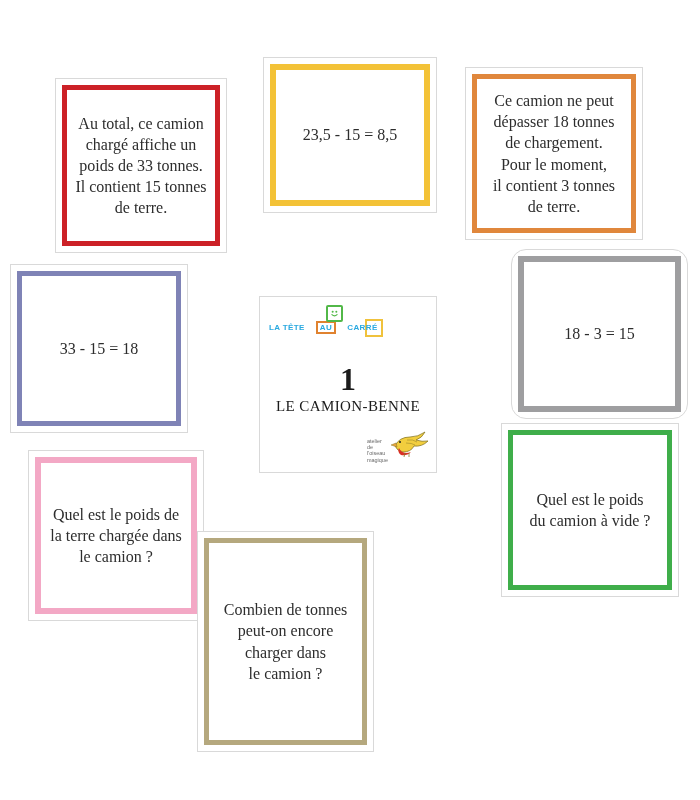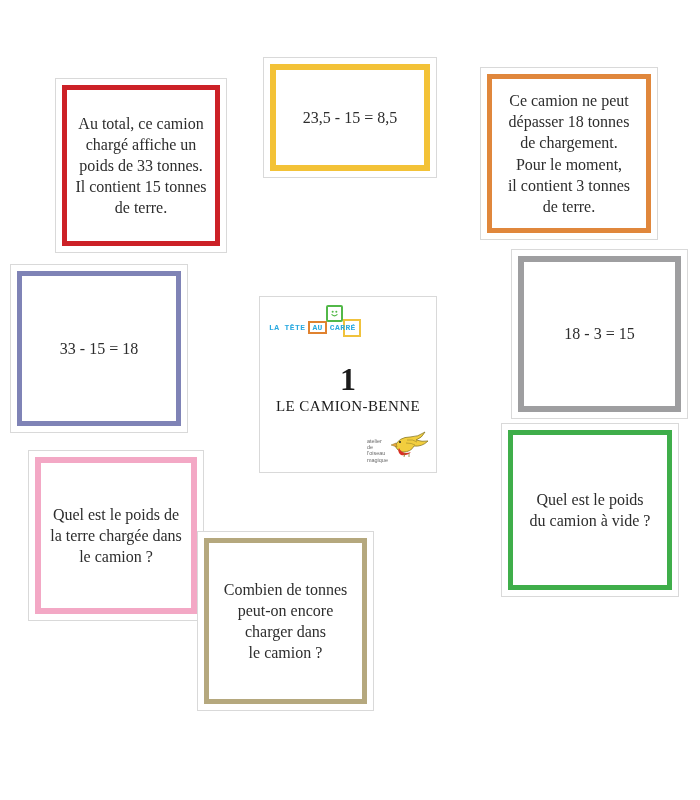--- a/index.html
+++ b/index.html
@@ -6,36 +6,36 @@
   .board{position:relative;width:700px;height:800px;background:#ffffff;overflow:hidden;
          font-family:"Liberation Serif",serif;}
   .card{position:absolute;background:#fff;border:1px solid #d9d9d9;box-sizing:border-box;}
   .frame{position:absolute;inset:6px;border:var(--bw,5px) solid var(--c,#cccccc);
          display:flex;align-items:center;justify-content:center;padding:4px;box-sizing:border-box;}
   .txt{font-family:"Liberation Serif",serif;font-size:16px;line-height:1.32;color:#2d2d2d;
        text-align:center;white-space:pre-line;}
 
   
   .c-red   {left:55px; top:78px; width:172px;height:175px;}
-  .c-yellow{left:263px;top:57px; width:174px;height:121px;--bw:6px;}
-  .c-orange{left:480px;top:67px; width:178px;height:173px;}
+  .c-yellow{left:263px;top:57px; width:174px;height:156px;--bw:6px;}
+  .c-orange{left:465px;top:67px; width:178px;height:173px;}
   .c-purple{left:10px; top:264px;width:178px;height:169px;}
-  .c-gray  {left:511px;top:249px;width:177px;height:170px;--bw:6px;}
+  .c-gray  {left:511px;top:249px;width:177px;height:170px;border-radius:15px;--bw:6px;}
   .c-pink  {left:28px; top:450px;width:176px;height:171px;--bw:6px;z-index:1;}
-  .c-tan   {left:197px;top:531px;width:177px;height:180px;z-index:2;padding-left:8px;}
+  .c-tan   {left:197px;top:531px;width:177px;height:221px;z-index:2;padding-left:8px;}
   .c-green {left:501px;top:423px;width:178px;height:174px;z-index:1;}
   .c-blue  {left:381px;top:544px;width:178px;height:174px;--bw:6px;z-index:3;}
   .c-title {left:259px;top:296px;width:178px;height:177px;}
 
   
   .logo{position:absolute;top:24px;left:9px;display:flex;align-items:center;
         font-family:"Liberation Sans",sans-serif;font-weight:bold;font-size:8px;
         letter-spacing:.4px;white-space:nowrap;}
   .logo .word{position:relative;z-index:1;}
-  .au-box{border:2px solid;padding:0 2px;margin:0 3px;position:relative;z-index:1;}
+  .au-box{border:2px solid;padding:0 2px;margin:0 11px;position:relative;z-index:1;}
   .carre-wrap{position:relative;}
   .yellow-box{position:absolute;right:-5px;top:-4px;width:14px;height:14px;border:2px solid;z-index:0;background:transparent;}
   .smiley-box{position:absolute;top:-16px;left:57px;width:13px;height:13px;border:2px solid;
               border-radius:2px;background:#fff;display:flex;align-items:center;justify-content:center;z-index:2;}
   .center-block{position:absolute;top:66px;left:0;right:0;text-align:center;color:#1b1b1b;}
   .big-number{font-size:32px;font-weight:bold;line-height:1;}
   .card-name{font-size:15px;font-weight:normal;letter-spacing:.4px;margin-top:3px;}
   .publisher{position:absolute;right:7px;bottom:9px;display:flex;align-items:flex-end;gap:1px;}
   .pub-text{font-family:"Liberation Sans",sans-serif;font-size:5.5px;line-height:1.15;color:#6a6a6a;
             white-space:pre-line;text-align:left;}
@@ -103,21 +103,21 @@
 
   <div class="card c-green" style="--c: #3FAE4A;">
     <div class="frame">
       <div class="txt">Quel est le poids
 du camion à vide ?</div>
     </div>
   </div>
 
 
   <div class="card c-title">
-    <div class="logo" style="color: rgb(41, 169, 224); font-family: Liberation Mono, monospace;">
+    <div class="logo" style="color: rgb(41, 169, 224);">
       <span class="word">LA TÊTE</span>
       <span class="au-box" style="border-color: rgb(224, 130, 47);">
         <span class="word">AU</span>
       </span>
       <span class="carre-wrap">
         <span class="yellow-box" style="border-color: rgb(240, 194, 60);"></span>
         <span class="word">CARRÉ</span>
       </span>
       <span class="smiley-box" style="border-color: rgb(82, 184, 72);">
         <svg width="11" height="11" viewBox="0 0 12 12">

